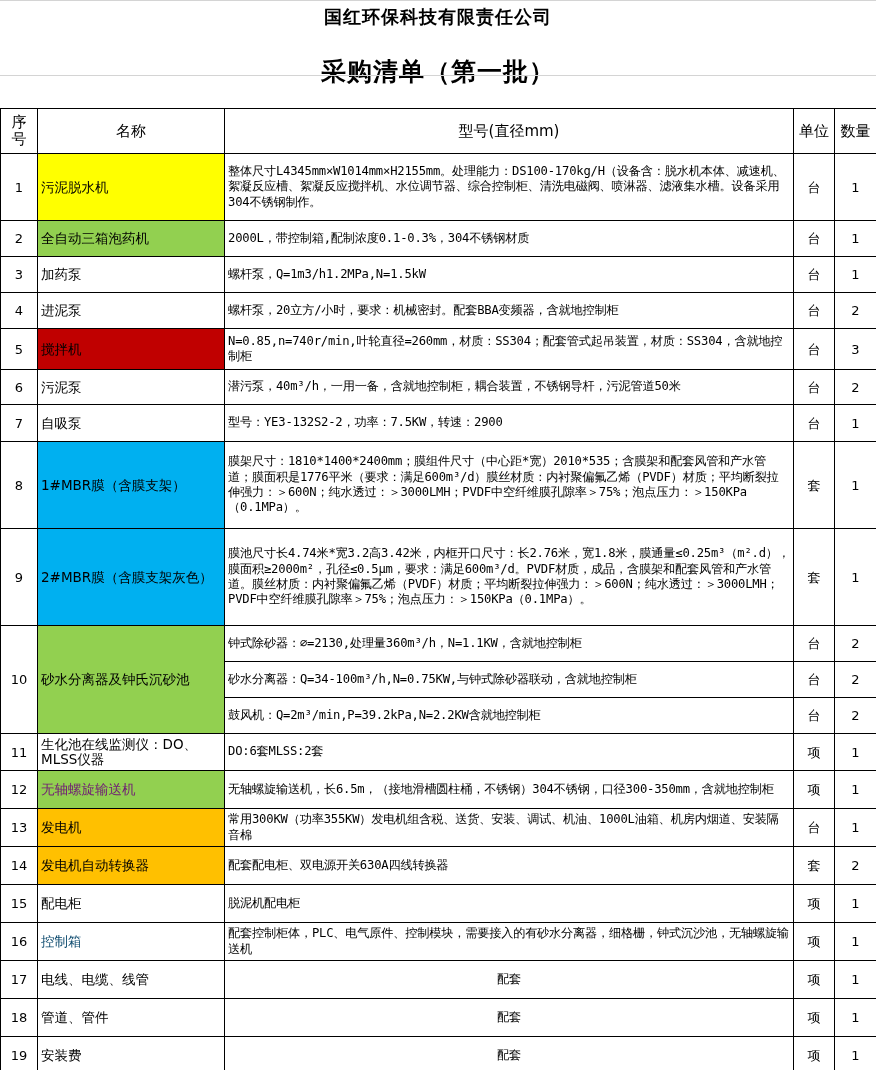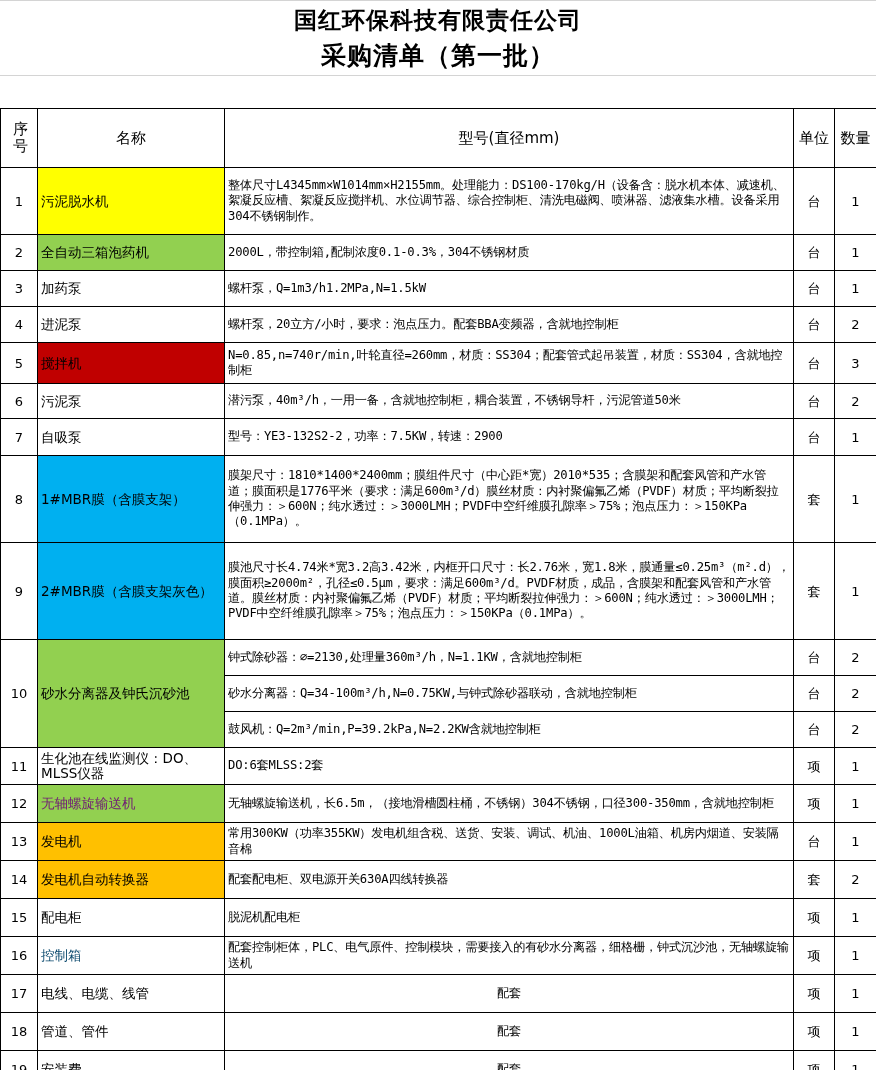--- a/index.html
+++ b/index.html
@@ -1,20 +1,20 @@
 <!DOCTYPE html>
 <html><head>
 <meta charset="utf-8">
 <style>
   html, body { margin:0; padding:0; background:#ffffff; }
   body { width:876px; height:1070px; overflow:hidden; position:relative;
          font-family:"DejaVu Sans", "Liberation Sans", sans-serif; color:#000; }
   .title-block { position:absolute; left:0; top:0; width:876px; height:108px; border-top:1px solid #d4d4d4; box-sizing:border-box; }
-  .title1 { position:absolute; left:0; width:876px; top:4px; text-align:center; font-size:23px; font-weight:bold; font-family:Liberation Mono, monospace; letter-spacing:1px; }
-  .title2 { position:absolute; left:0; width:876px; top:38px; text-align:center; font-size:25px; font-weight:bold; font-family:"DejaVu Serif", "Liberation Serif", serif; letter-spacing:1px; }
+  .title1 { position:absolute; left:0; width:876px; top:4px; text-align:center; font-size:18px; font-weight:bold; font-family:Liberation Mono, monospace; letter-spacing:1px; }
+  .title2 { position:absolute; left:0; width:876px; top:54px; text-align:center; font-size:25px; font-weight:bold; font-family:"DejaVu Serif", "Liberation Serif", serif; letter-spacing:1px; }
   .title-sep { position:absolute; left:0; top:74px; width:876px; height:1px; background:#d4d4d4; }
   .contact { position:absolute; left:0; width:876px; top:80px; text-align:center; font-size:17px; font-family:"DejaVu Serif", "Liberation Serif", serif; letter-spacing:2px; color:#222; }
   table { position:absolute; left:0; top:108px; border-collapse:collapse; table-layout:fixed; width:876px; }
   td, th { border:1.5px solid #000; padding:0 3px; font-weight:normal; font-size:13px; line-height:15px; vertical-align:middle; }
   th { font-size:15px; text-align:center; }
   td.c { text-align:center; }
   td.spec { text-align:left; font-family:"DejaVu Sans Mono", "Liberation Mono", monospace; font-size:12.2px; line-height:15.4px; letter-spacing:-0.2px; }
   td.spec.center { text-align:center; }
   td.name { text-align:left; font-size:13.5px; }
 </style>
@@ -30,21 +30,21 @@
 <table>
   <colgroup>
     <col style="width:37px">
       <col style="width:187px">
       <col style="width:569px">
       <col style="width:41px">
       <col style="width:42px">
   </colgroup>
   <thead>
     <tr style="height:40px">
-      <th style="line-height:17px;padding:12px"><span>序号</span></th>
+      <th style="line-height:17px;padding:5px"><span>序号</span></th>
       <th>名称</th>
       <th>型号(直径mm)</th>
       <th style="padding:0">单位</th>
       <th style="padding:4px">数量</th>
     </tr>
   </thead>
   <tbody id="tbody">
       <tr style="height: 67px;">
         <td class="c">1</td>
         <td class="name" style="background:#FFFF00;color:#000">污泥脱水机</td>
@@ -62,21 +62,21 @@
       <tr style="height: 36px;">
         <td class="c">3</td>
         <td class="name" style="color:#000">加药泵</td>
         <td class="spec">螺杆泵，Q=1m3/h1.2MPa,N=1.5kW</td>
         <td class="c">台</td>
         <td class="c">1</td>
       </tr>
       <tr style="height: 36px;">
         <td class="c">4</td>
         <td class="name" style="color:#000">进泥泵</td>
-        <td class="spec">螺杆泵，20立方/小时，要求：泡点压力。配套BBA变频器，含就地控制柜</td>
+        <td class="spec">螺杆泵，20立方/小时，要求：机械密封。配套BBA变频器，含就地控制柜</td>
         <td class="c">台</td>
         <td class="c">2</td>
       </tr>
       <tr style="height: 41px;">
         <td class="c">5</td>
         <td class="name" style="background:#C00000;color:#000">搅拌机</td>
         <td class="spec">N=0.85,n=740r/min,叶轮直径=260mm，材质：SS304；配套管式起吊装置，材质：SS304，含就地控制柜</td>
         <td class="c">台</td>
         <td class="c">3</td>
       </tr>

